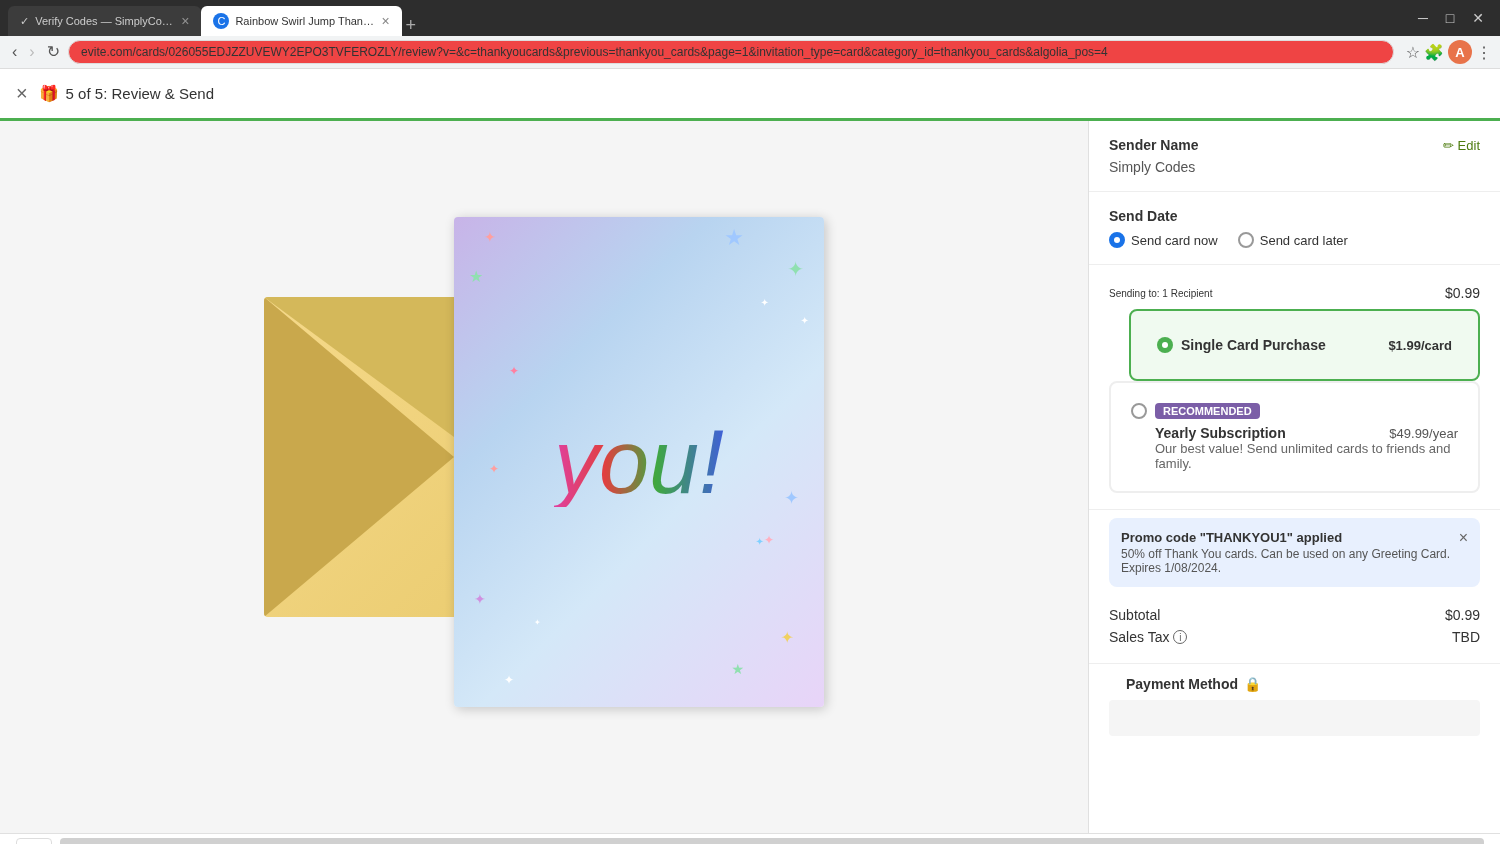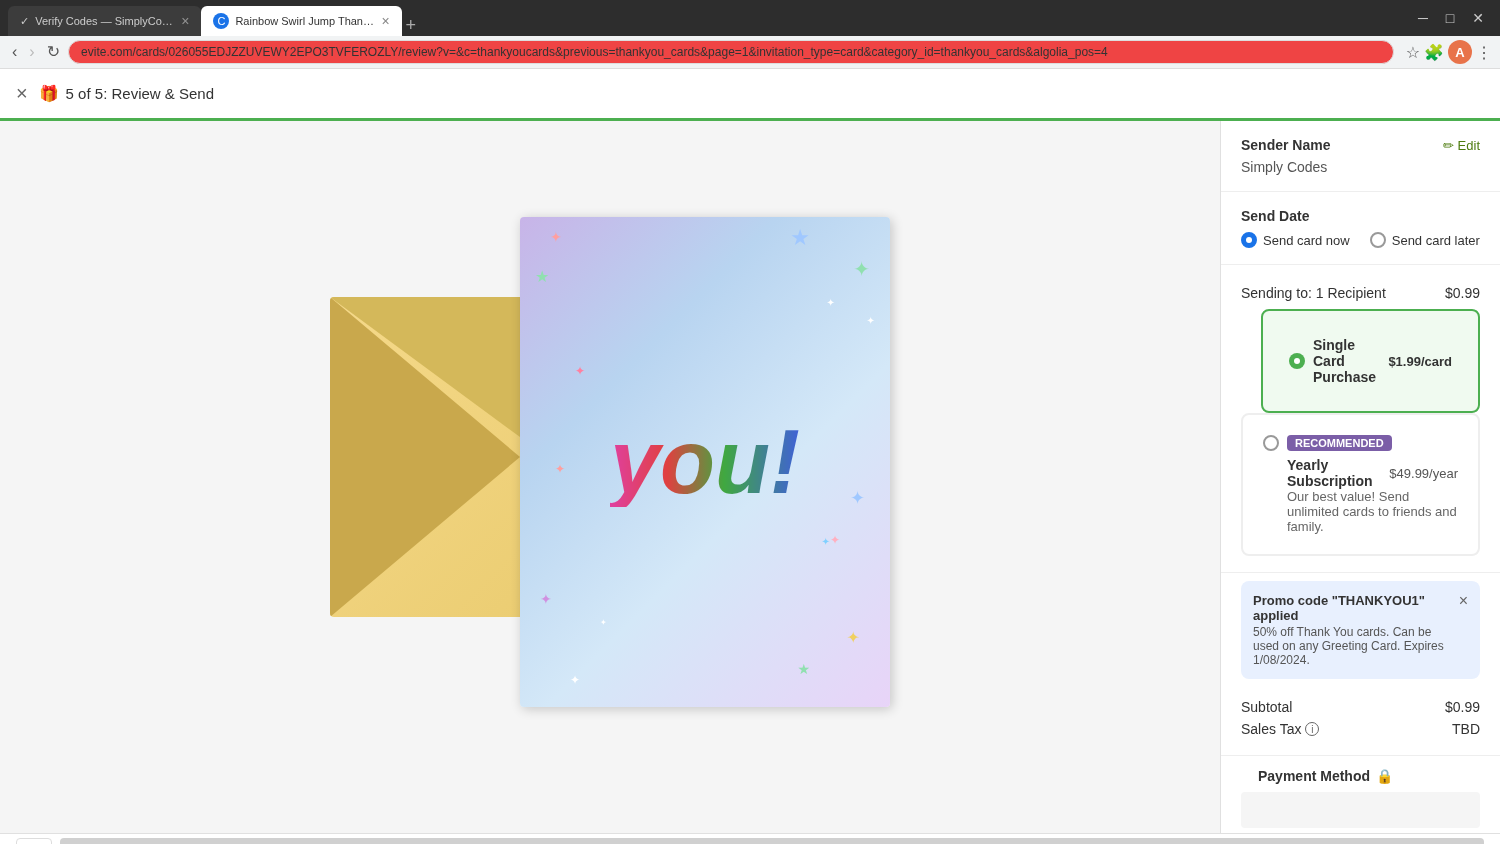--- a/index.html
+++ b/index.html
@@ -58,42 +58,42 @@
     .sparkle.s10 { top: 55%; right: 25px; color: #a0c8ff; font-size: 18px; }
     .sparkle.s11 { top: 20%; right: 15px; color: white; font-size: 10px; }
     .sparkle.s12 { bottom: 160px; right: 50px; color: #ffb0c0; font-size: 12px; }
     .sparkle.s13 { top: 80px; right: 55px; color: white; font-size: 10px; }
     .sparkle.s14 { bottom: 80px; left: 80px; color: white; font-size: 8px; }
     .sparkle.s15 { top: 30%; left: 55px; color: #ff80a0; font-size: 12px; }
     .sparkle.s16 { top: 65%; right: 60px; color: #80d0ff; font-size: 10px; }
 
     .thank-you-text { position: relative; z-index: 2; text-align: center; }
     .thank-word { font-size: 90px; font-weight: 900; font-style: italic; line-height: 1; background: linear-gradient(90deg, #e84040 0%, #e8a020 20%, #50c050 40%, #4080e8 60%, #8040d8 80%, #e840a0 100%); -webkit-background-clip: text; -webkit-text-fill-color: transparent; background-clip: text; display: block; }
-    .you-word { font-size: 90px; font-weight: 700; font-style: italic; line-height: 1; background: linear-gradient(90deg, #e040a0 0%, #e04040 30%, #40a840 60%, #4060d8 100%); -webkit-background-clip: text; -webkit-text-fill-color: transparent; background-clip: text; display: block; text-align: right; }
-
-    
-    .sidebar-panel { width: 280px; background: #fff; border-left: 1px solid #e0e0e0; overflow-y: auto; padding: 0; }
+    .you-word { font-size: 90px; font-weight: 400; font-style: italic; line-height: 1; background: linear-gradient(90deg, #e040a0 0%, #e04040 30%, #40a840 60%, #4060d8 100%); -webkit-background-clip: text; -webkit-text-fill-color: transparent; background-clip: text; display: block; text-align: right; }
+
+    
+    .sidebar-panel { width: 412px; background: #fff; border-left: 1px solid #e0e0e0; overflow-y: auto; padding: 0; }
     .panel-section { padding: 16px 20px; border-bottom: 1px solid #eee; }
     .panel-section-header { display: flex; justify-content: space-between; align-items: center; margin-bottom: 6px; }
     .section-title { font-size: 14px; font-weight: 600; color: #333; }
     .edit-link { color: #4d7c0f; font-size: 13px; text-decoration: none; cursor: pointer; display: flex; align-items: center; gap: 3px; }
     .sender-name-value { color: #555; font-size: 14px; }
 
     
     .send-date-options { display: flex; gap: 20px; margin-top: 8px; }
     .radio-option { display: flex; align-items: center; gap: 6px; cursor: pointer; }
     .radio-circle { width: 16px; height: 16px; border-radius: 50%; border: 2px solid #1a73e8; display: flex; align-items: center; justify-content: center; }
     .radio-circle.checked { background: #1a73e8; }
     .radio-circle.checked::after { content: ''; width: 6px; height: 6px; border-radius: 50%; background: white; }
     .radio-circle.unchecked { border-color: #999; }
     .radio-label { font-size: 13px; color: #333; }
 
     
     .sending-row { display: flex; justify-content: space-between; align-items: center; margin-top: 4px; }
-    .sending-label { font-size: 14px; color: #333; }
+    .sending-label { font-size: 10px; color: #333; }
     .sending-price { font-size: 14px; color: #333; font-weight: 500; }
 
     
     .purchase-option { border: 2px solid #eee; border-radius: 8px; padding: 26px; margin-top: 8px; position: relative; margin-left: 20px; }
     .purchase-option.selected { border-color: #4caf50; background: #f0faf0; }
     .purchase-option-header { display: flex; align-items: center; gap: 8px; }
     .green-dot { width: 16px; height: 16px; border-radius: 50%; background: #4caf50; display: flex; align-items: center; justify-content: center; }
     .green-dot::after { content: ''; width: 6px; height: 6px; border-radius: 50%; background: white; }
     .option-title { font-size: 14px; font-weight: 600; color: #333; flex: 1; }
     .option-price { font-size: 13px; color: #555; }

